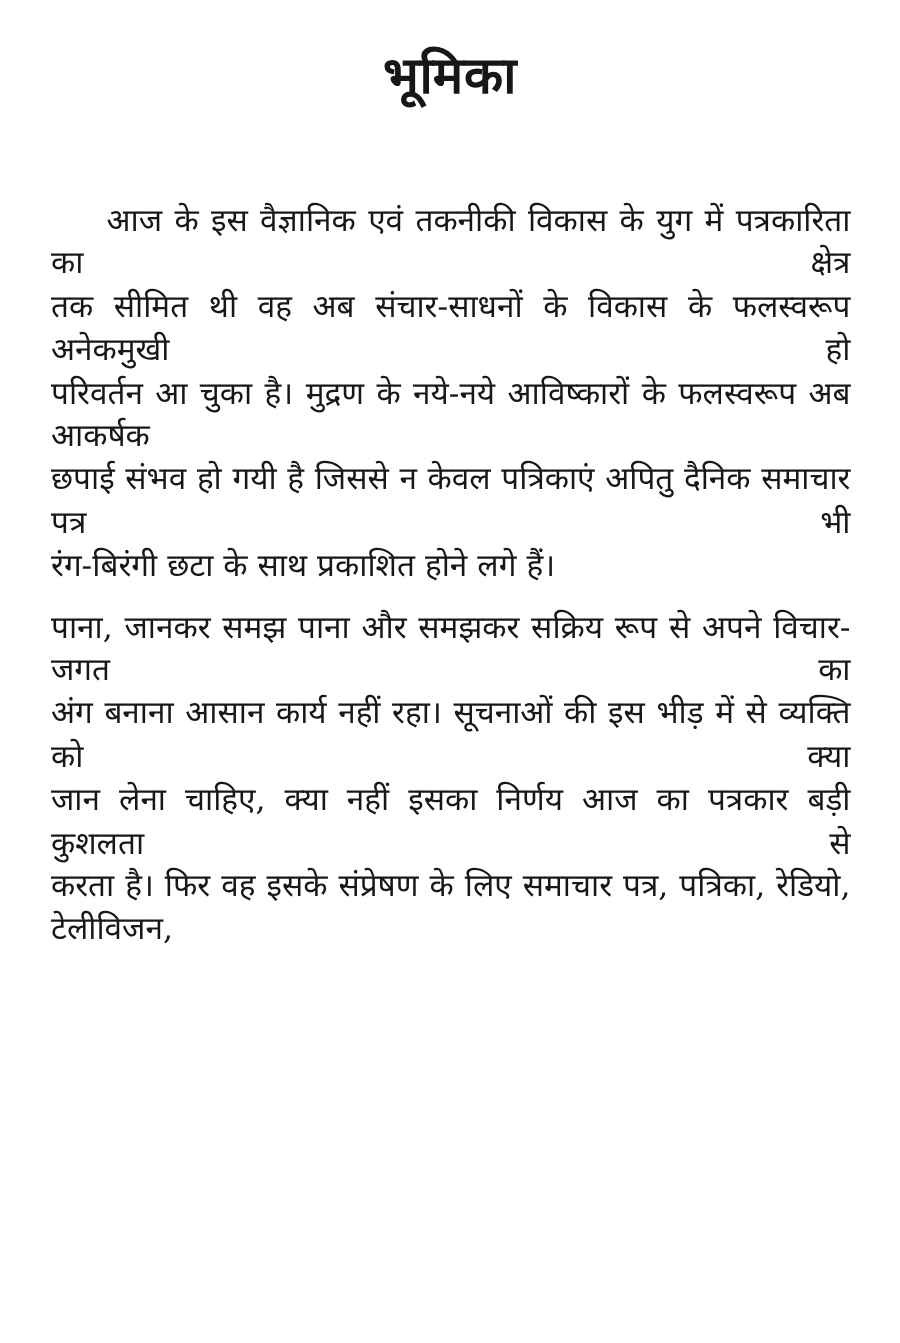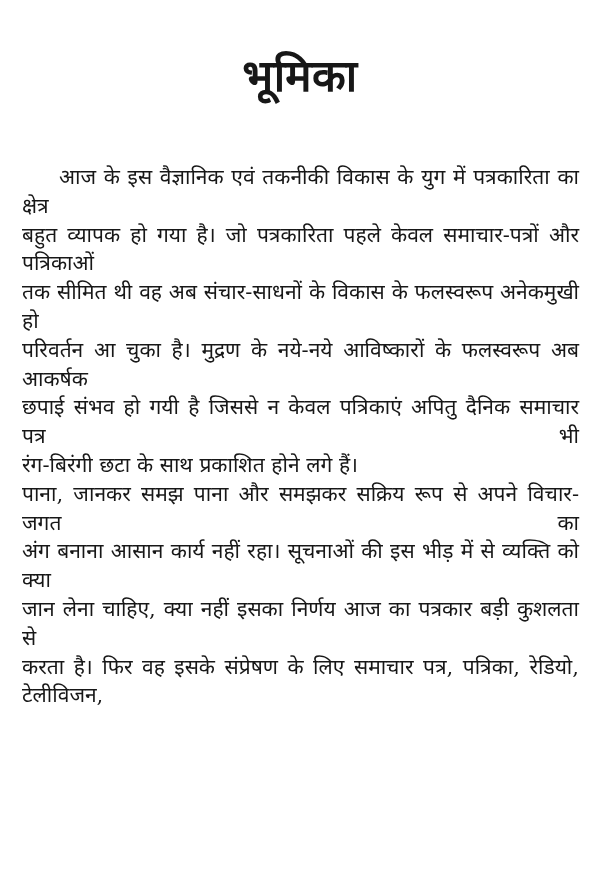--- a/index.html
+++ b/index.html
@@ -15,34 +15,34 @@
     overflow: hidden;
   }
   .page {
     position: relative;
     width: 600px;
     height: 895px;
     background: #ffffff;
   }
   .title {
     margin: 0;
-    padding-top: 48px;
+    padding-top: 30px;
     text-align: center;
-    font-size: 44px;
+    font-size: 34px;
     font-weight: 700;
     line-height: 1.25;
     letter-spacing: 0.5px;
   }
   .body-text {
     margin: 60px 21px 0 22px;
     font-size: 21px;
     line-height: 28.8px;
   }
   .paragraph {
-    margin: 0;
+    margin: 12px;
   }
   .line {
     text-align: justify;
     text-align-last: justify;
   }
   .line.last {
     text-align: justify;
     text-align-last: left;
   }
   .line.indent {
@@ -50,21 +50,20 @@
   }
 </style>
 </head>
 <body style="background: rgb(255, 255, 255); color: rgb(23, 23, 23);">
 
 <div class="page">
   <h1 class="title">भूमिका</h1>
   <div class="body-text">
       <div class="paragraph">
         <div class="line indent"><span class="seg">आज के इस वैज्ञानिक एवं तकनीकी विकास के युग में पत्रकारिता का क्षेत्र</span></div>
-        <div class="line"><span class="seg">बहुत व्यापक हो गया है। जो पत्रकारिता पहले केवल समाचार-पत्रों और पत्रिकाओं</span></div>
         <div class="line"><span class="seg">तक सीमित थी वह अब संचार-साधनों के विकास के फलस्वरूप अनेकमुखी हो</span></div>
         <div class="line"><span class="seg">परिवर्तन आ चुका है। मुद्रण के नये-नये आविष्कारों के फलस्वरूप अब आकर्षक</span></div>
         <div class="line"><span class="seg">छपाई संभव हो गयी है जिससे न केवल पत्रिकाएं अपितु दैनिक समाचार पत्र भी</span></div>
         <div class="line last"><span class="seg">रंग-बिरंगी छटा के साथ प्रकाशित होने लगे हैं।</span></div>
       </div>
       <div class="paragraph">
         <div class="line"><span class="seg">पाना, जानकर समझ पाना और समझकर सक्रिय रूप से अपने विचार-जगत का</span></div>
         <div class="line"><span class="seg">अंग बनाना आसान कार्य नहीं रहा। सूचनाओं की इस भीड़ में से व्यक्ति को क्या</span></div>
         <div class="line"><span class="seg">जान लेना चाहिए, क्या नहीं इसका निर्णय आज का पत्रकार बड़ी कुशलता से</span></div>
         <div class="line"><span class="seg">करता है। फिर वह इसके संप्रेषण के लिए समाचार पत्र, पत्रिका, रेडियो, टेलीविजन,</span></div>

